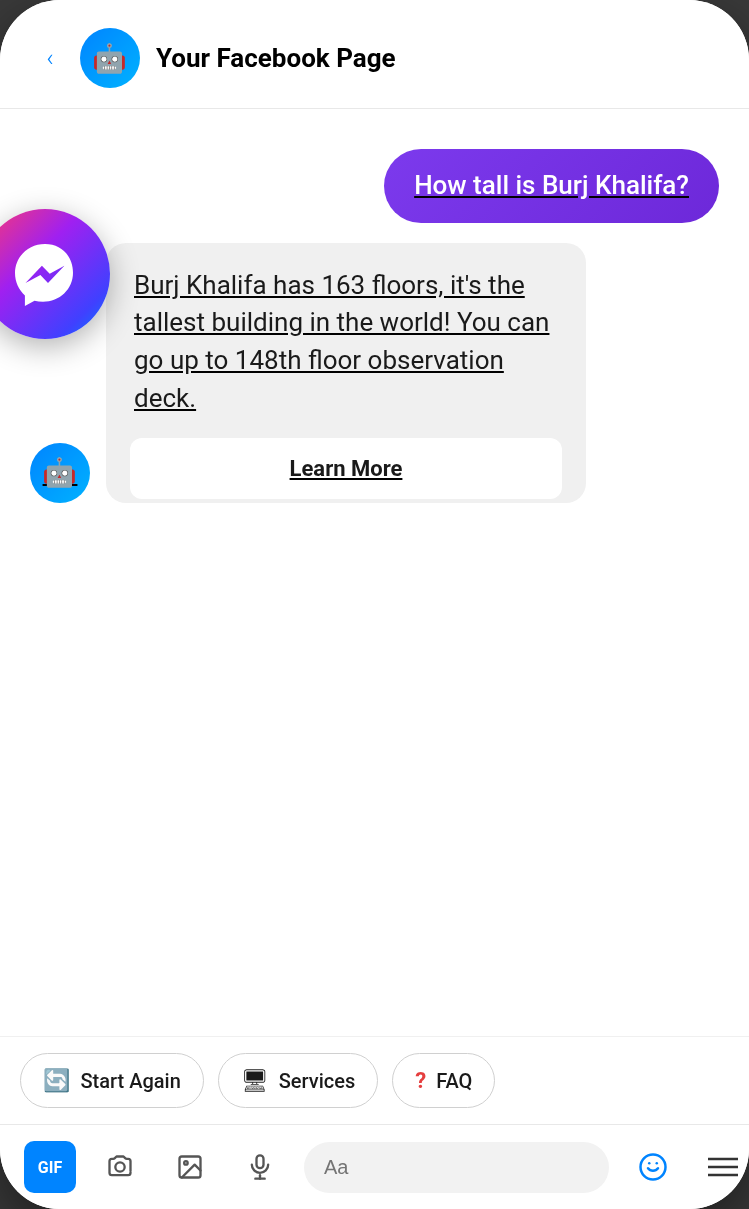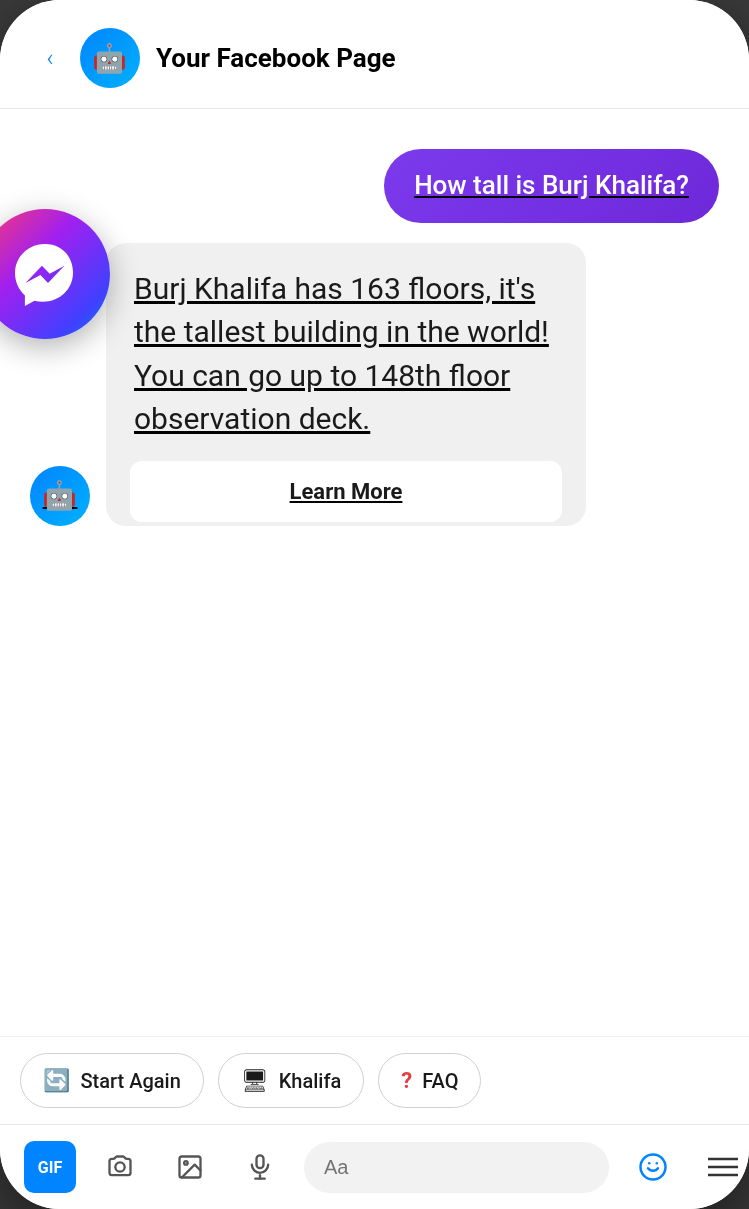--- a/index.html
+++ b/index.html
@@ -118,21 +118,21 @@
 
     .bot-bubble-card {
       background: #f0f0f0;
       border-radius: 20px;
       overflow: hidden;
       max-width: 480px;
       padding: 24px 28px 0 28px;
     }
 
     .bot-bubble-text {
-      font-size: 30px;
+      font-size: 26px;
       color: #1a1a1a;
       line-height: 1.45;
       margin-bottom: 20px;
     }
 
     .learn-more-btn {
       background: white;
       border-radius: 12px;
       text-align: center;
       padding: 18px;
@@ -310,21 +310,21 @@
     </div>
   </div>
 
   <div class="quick-replies">
     <div class="quick-reply-btn">
       <span class="qr-icon">🔄</span>
       <span>Start Again</span>
     </div>
     <div class="quick-reply-btn">
       <span class="qr-icon">🖥</span>
-      <span>Khalifa</span>
+      <span>Services</span>
     </div>
     <div class="quick-reply-btn">
       <span class="faq-icon">?</span>
       <span>FAQ</span>
     </div>
   </div>
 
   <div class="bottom-toolbar">
     <div class="toolbar-btn gif-btn">GIF</div>
     <div class="toolbar-btn">

